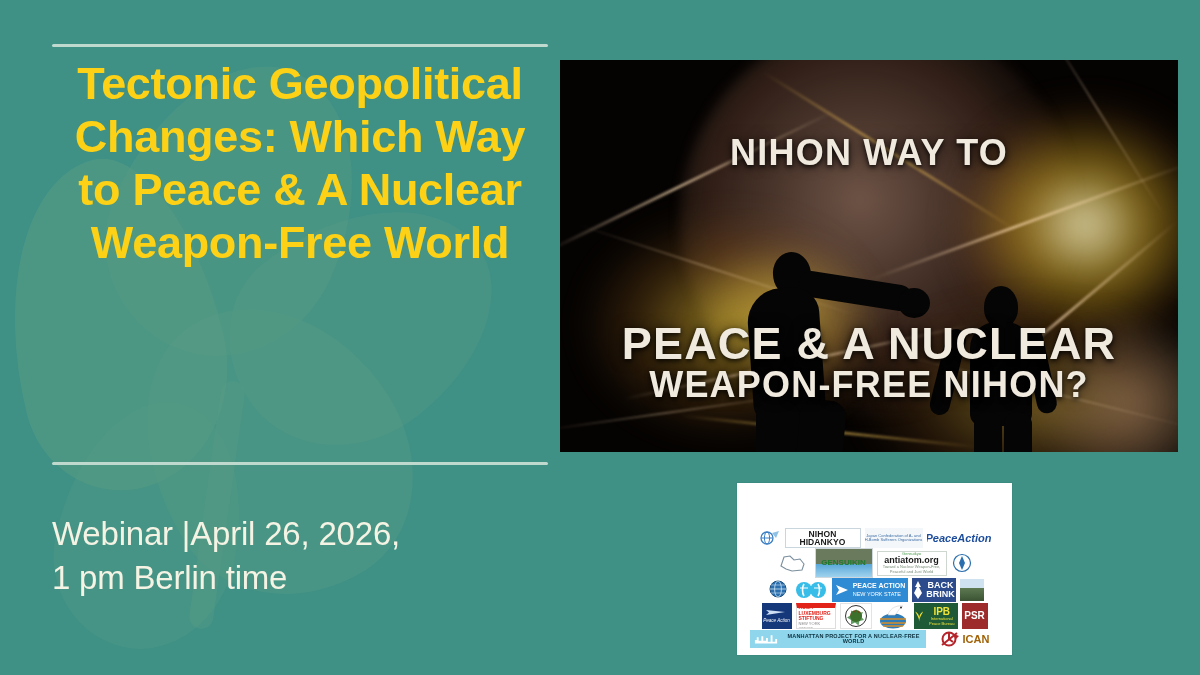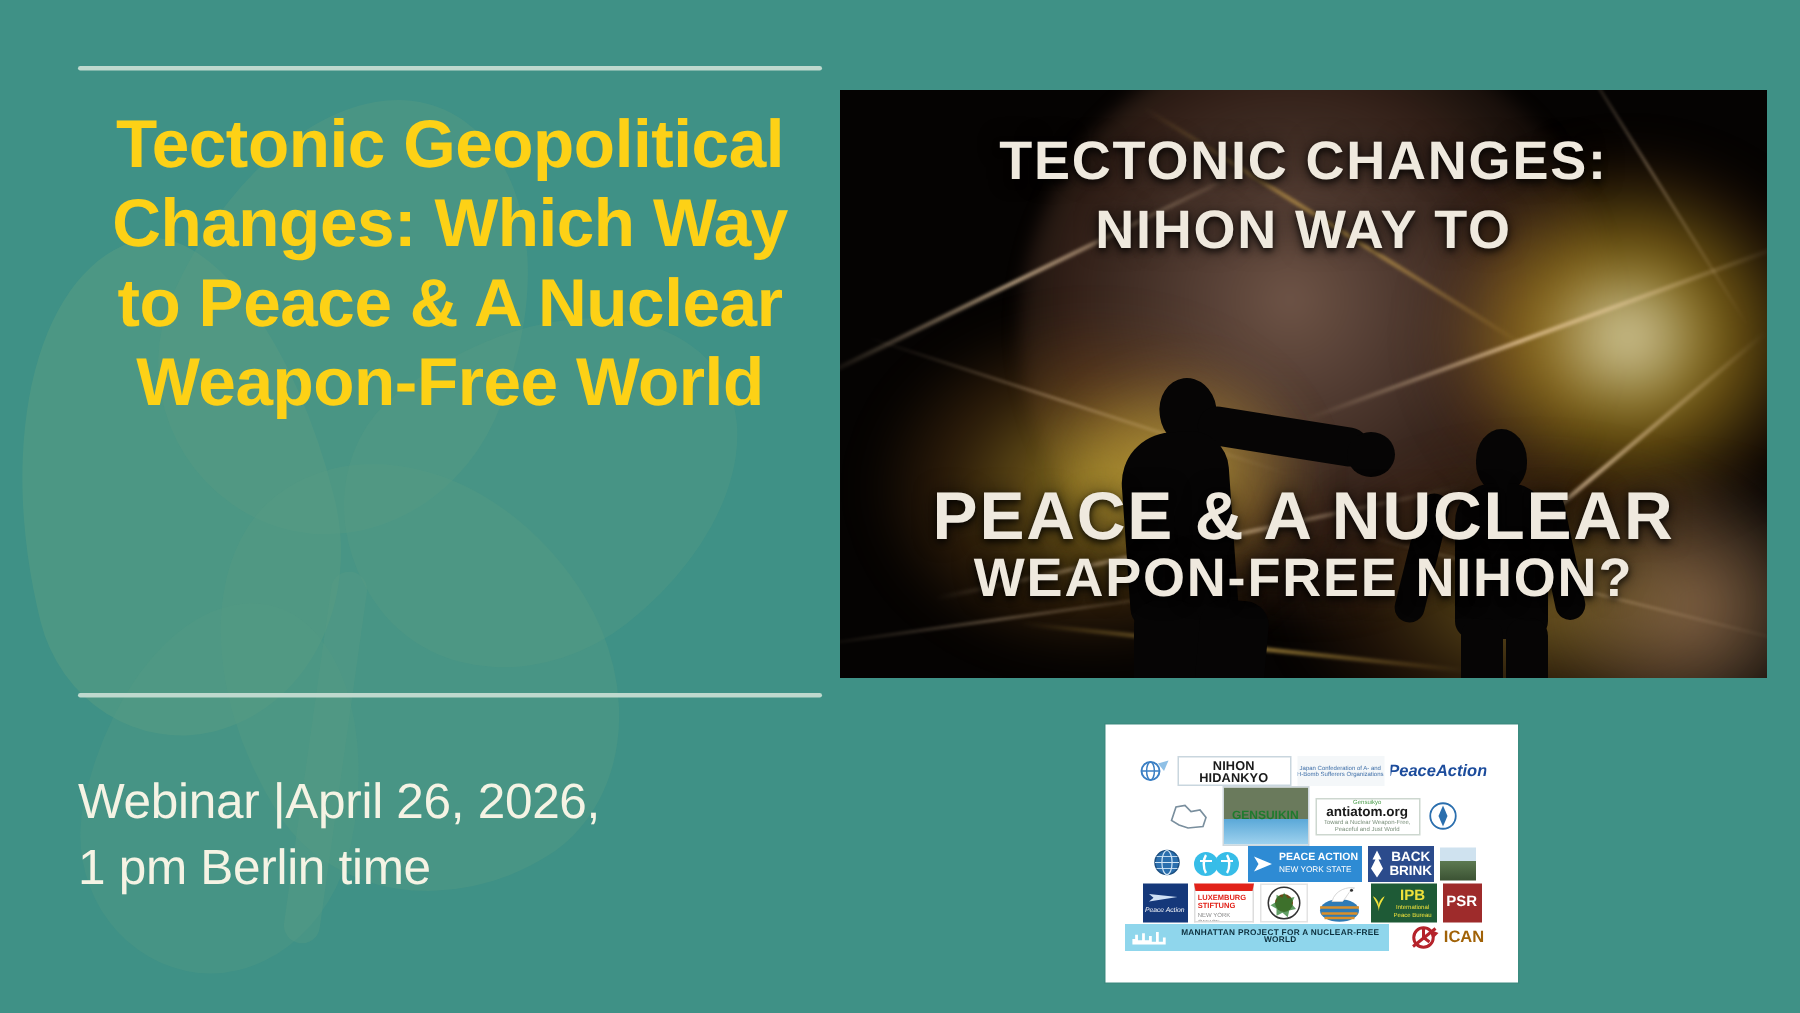--- a/index.html
+++ b/index.html
@@ -48,21 +48,21 @@
     z-index:2;
   }
   .rule{
     position:absolute; left:52px; width:496px; height:3px;
     background:#BFD9CE; border-radius:2px;
   }
   .rule-top{ top:44px; }
   .rule-bottom{ top:462px; }
 
   .title{
-    position:absolute; left:50px; top:69px; width:500px;
+    position:absolute; left:50px; top:57px; width:500px;
     color:#FDD116;
     font-size:45px;
     font-weight:bold;
     line-height:1.18;
     text-align:center;
     letter-spacing:-0.3px;
   }
 
   .webinar{
     position:absolute; left:52px; top:512px; width:500px;
@@ -135,39 +135,39 @@
   .hero-l2{ top:72px;  font-size:36px; }
   .hero-l3{ top:258px; font-size:45px; }
   .hero-l4{ top:304px; font-size:36px; }
 
   
   .logo-panel{
     position:absolute; left:737px; top:483px; width:275px; height:172px;
     background:#FFFFFF;
     padding:7px 8px;
     z-index:2;
-    display:flex; flex-direction:column; justify-content:center;
+    display:flex; flex-direction:column; justify-content:flex-end;
     box-shadow:0 0 0 1px rgba(0,0,0,.04);
   }
   .logo-row{ display:flex; align-items:center; justify-content:center; gap:4px; }
   .lg{
     display:flex; align-items:center; justify-content:center;
     font-weight:bold; overflow:hidden; flex:none;
     line-height:1; text-align:center;
   }
 
   
   .lg-nihon{ width:76px; height:20px; background:#fff; border:1px solid #c9d6de;
              color:#1a1a1a; font-size:8.5px; letter-spacing:.1px; }
   .lg-globe-blue{ width:22px; height:20px; }
   .lg-hib-txt{ width:58px; height:20px; background:#f4f7f9; color:#3f6fa8; font-size:5px;
                display:flex; align-items:center; justify-content:center; }
   .lg-peaceaction{ width:64px; height:20px; color:#1C4C9C; font-size:11px; font-style:italic; }
   .lg-ny{ width:34px; height:24px; }
-  .lg-gensuikin{ width:58px; height:40px; background:linear-gradient(180deg,#6a7a5c 0%,#6a7a5c 55%,#5aa8d8 55%,#9fd2ee 100%);
+  .lg-gensuikin{ width:58px; height:30px; background:linear-gradient(180deg,#6a7a5c 0%,#6a7a5c 55%,#5aa8d8 55%,#9fd2ee 100%);
                  color:#1f7a2e; font-size:8px; border:1px solid #cfd8dd; position:relative; }
   .lg-anti{ width:70px; height:25px; background:#fff; border:1px solid #cdd7cf; color:#1f7a2e; font-size:9px; }
   .lg-blue-emb{ width:22px; height:22px; }
   .lg-ippnw{ width:24px; height:24px; }
   .lg-wilpf{ width:34px; height:22px; background:#fff; }
   .lg-panys{ width:76px; height:24px; background:#2E8BD4; color:#fff; font-size:7px; }
   .lg-brink{ width:44px; height:24px; background:#2B4B8C; color:#fff; font-size:9px; }
   .lg-photo{ width:24px; height:22px;
              background:linear-gradient(180deg,#cfe2ef 0%,#cfe2ef 40%,#5d7a52 40%,#3b5233 100%); }
   .lg-pa-navy{ width:30px; height:26px; background:#15387A; color:#fff; font-size:5.5px; }
@@ -236,21 +236,20 @@
     <div class="silhouette fig-a-leg2"></div>
 
     <div class="silhouette fig-b-head"></div>
     <div class="silhouette fig-b-arm1"></div>
     <div class="silhouette fig-b-arm2"></div>
     <div class="silhouette fig-b-torso"></div>
     <div class="silhouette fig-b-leg1"></div>
     <div class="silhouette fig-b-leg2"></div>
   </div>
 
-  <div class="hero-text hero-l1">TECTONIC CHANGES:</div>
   <div class="hero-text hero-l2">NIHON WAY TO</div>
   <div class="hero-text hero-l3">PEACE &amp; A NUCLEAR</div>
   <div class="hero-text hero-l4">WEAPON-FREE NIHON?</div>
 </div>
 
 <div class="logo-panel">
 
   <div class="logo-row">
     <div class="lg lg-globe-blue">
       <svg width="20" height="18" viewBox="0 0 20 18">

